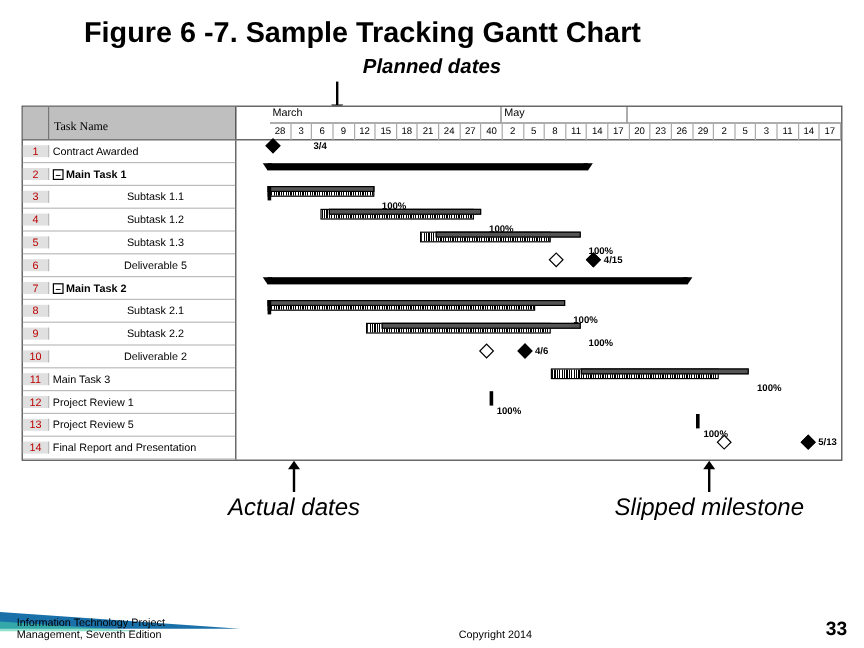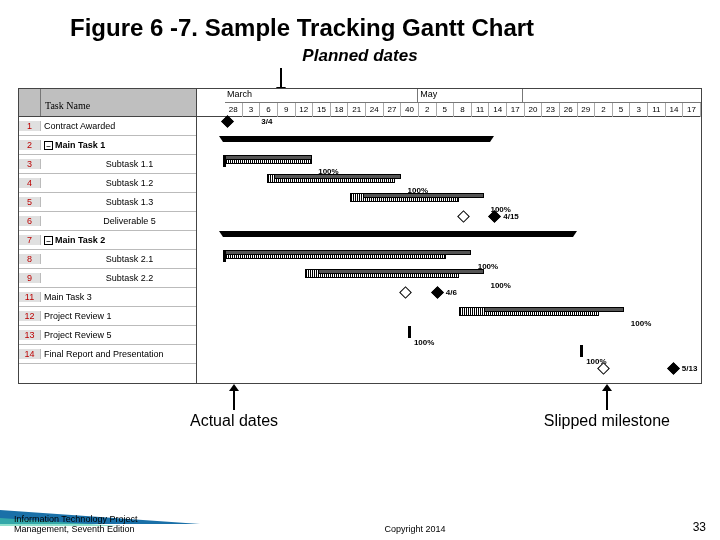--- a/index.html
+++ b/index.html
@@ -34,25 +34,25 @@
   .summary::before { left:-4px; } .summary::after { right:-4px; }
   .hatched { position:absolute; height:9px; top:2px; background: repeating-linear-gradient(90deg,#000 0 1px,#fff 1px 2px); border:1px solid #000; }
   .actual { position:absolute; height:5px; top:11px; background:#555; border:1px solid #000; }
   .marker { position:absolute; width:3px; height:12px; background:#000; top:3px; }
   .pct { position:absolute; font-size:8px; font-weight:bold; top:4px;margin-top:12px; }
   .diamond { position:absolute; width:9px; height:9px; border:1px solid #000; transform:rotate(45deg); top:5px; background:#fff; }
   .diamond.filled { background:#000; }
   .dlabel { position:absolute; font-size:8px; font-weight:bold; top:4px; }
   .bottom-ann { display:flex; justify-content:space-between; margin:6px 60px 0 160px; }
   .ann-col { display:flex; flex-direction:column; align-items:center; }
-  .ann-label { font-size:16px; margin-top:2px; }
+  .ann-label { font-size:20px; font-style:italic; margin-top:2px; }
   .footer { position:absolute; bottom:6px; left:0; right:0; display:flex; justify-content:space-between; align-items:flex-end; font-size:9px; padding:0 14px; }
   .tri { position:absolute; bottom:16px; left:0; width:0; height:0; border-bottom:14px solid #1a70a8; border-right:200px solid transparent; }
   .tri2 { position:absolute; bottom:14px; left:0; width:0; height:0; border-bottom:8px solid #4ca; border-right:120px solid transparent; opacity:.6; }
-  .pagenum { font-size:12px; }
+  .pagenum { font-size:16px;font-weight:bold; }
 </style>
 </head>
 <body>
 
 <div class="title">Figure 6 -7. Sample Tracking Gantt Chart</div>
 <div class="planned-label">Planned dates</div>
 <div class="arrow-down" style="margin-left:280px;"></div>
 
 <div class="chart-wrap">
   <div class="header-row">
@@ -126,20 +126,24 @@
           <div class="num-cell">7</div>
           <div class="task-cell bold"><span class="outline">–</span>Main Task 2</div>
         </div>
         <div class="row">
           <div class="num-cell">8</div>
           <div class="task-cell indent1">Subtask 2.1</div>
         </div>
         <div class="row">
           <div class="num-cell">9</div>
           <div class="task-cell indent1">Subtask 2.2</div>
+        </div>
+        <div class="row">
+          <div class="num-cell">10</div>
+          <div class="task-cell indent1">Deliverable 2</div>
         </div>
         <div class="row">
           <div class="num-cell">11</div>
           <div class="task-cell">Main Task 3</div>
         </div>
         <div class="row">
           <div class="num-cell">12</div>
           <div class="task-cell">Project Review 1</div>
         </div>
         <div class="row">

